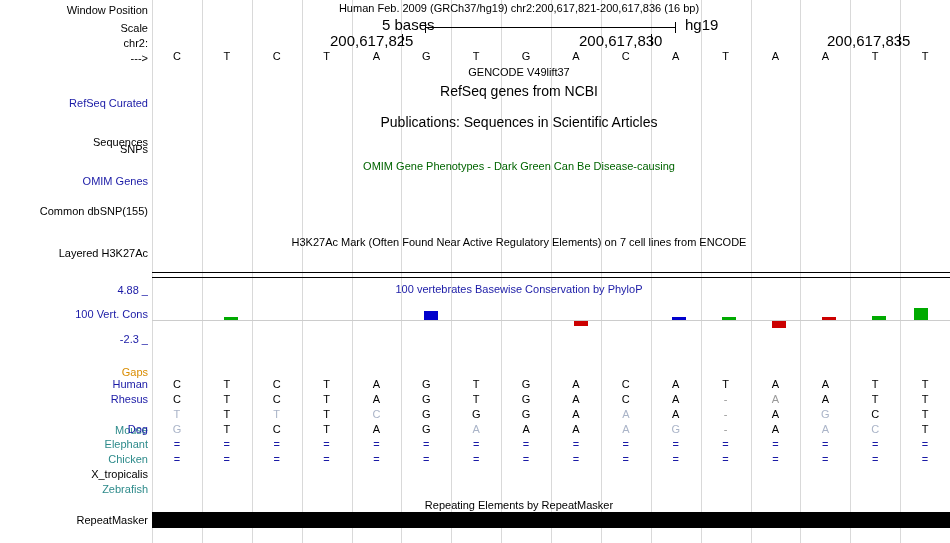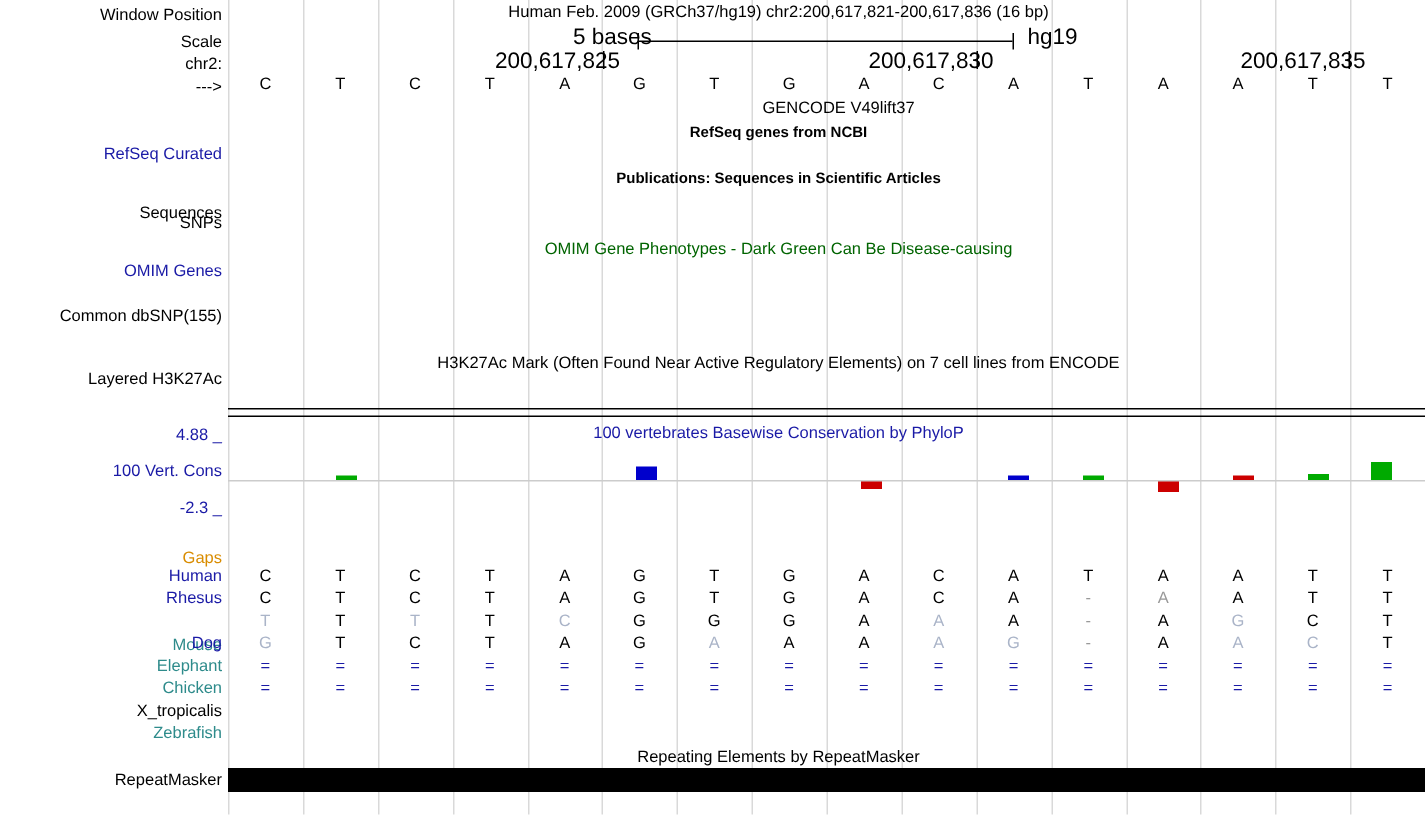--- a/index.html
+++ b/index.html
@@ -89,21 +89,21 @@
   }
   .hline {
     position: absolute;
     height: 1px;
     background: #000000;
   }
   .repeatbar {
     position: absolute;
     background: #000000;
   }
-  .smalltext { font-size: 10px; font-weight: bold; }
+  .smalltext { font-size: 14px; }
 </style>
 </head>
 <body>
 
 <div id="browser">
 
   <div class="tracks" id="gridlayer">
       <div class="vgrid" style="left: 0px;"></div>
       <div class="vgrid" style="left: 50px;"></div>
       <div class="vgrid" style="left: 100px;"></div>
@@ -179,21 +179,21 @@
         <div class="basechar" style="left: 423.938px; top: 50px;">A</div>
         <div class="basechar" style="left: 473.812px; top: 50px;">C</div>
         <div class="basechar" style="left: 523.688px; top: 50px;">A</div>
         <div class="basechar" style="left: 573.562px; top: 50px;">T</div>
         <div class="basechar" style="left: 623.438px; top: 50px;">A</div>
         <div class="basechar" style="left: 673.312px; top: 50px;">A</div>
         <div class="basechar" style="left: 723.188px; top: 50px;">T</div>
         <div class="basechar" style="left: 773.062px; top: 50px;">T</div>
       </div>
 
-    <div class="center" style="top:66px;margin-left:40px;">GENCODE V49lift37</div>
+    <div class="center" style="top:66px;">GENCODE V49lift37</div>
     <div class="center smalltext" style="top:83px;">RefSeq genes from NCBI</div>
     <div class="center" style="top:160px; color:#006400;">OMIM Gene Phenotypes - Dark Green Can Be Disease-causing</div>
     <div class="center smalltext" style="top:114px;">Publications: Sequences in Scientific Articles</div>
     <div class="center" style="top:236px;">H3K27Ac Mark (Often Found Near Active Regulatory Elements) on 7 cell lines from ENCODE</div>
 
   </div>
 
   <div class="hr" style="top:272px;"></div>
   <div class="hr" style="top:277px;"></div>
 

